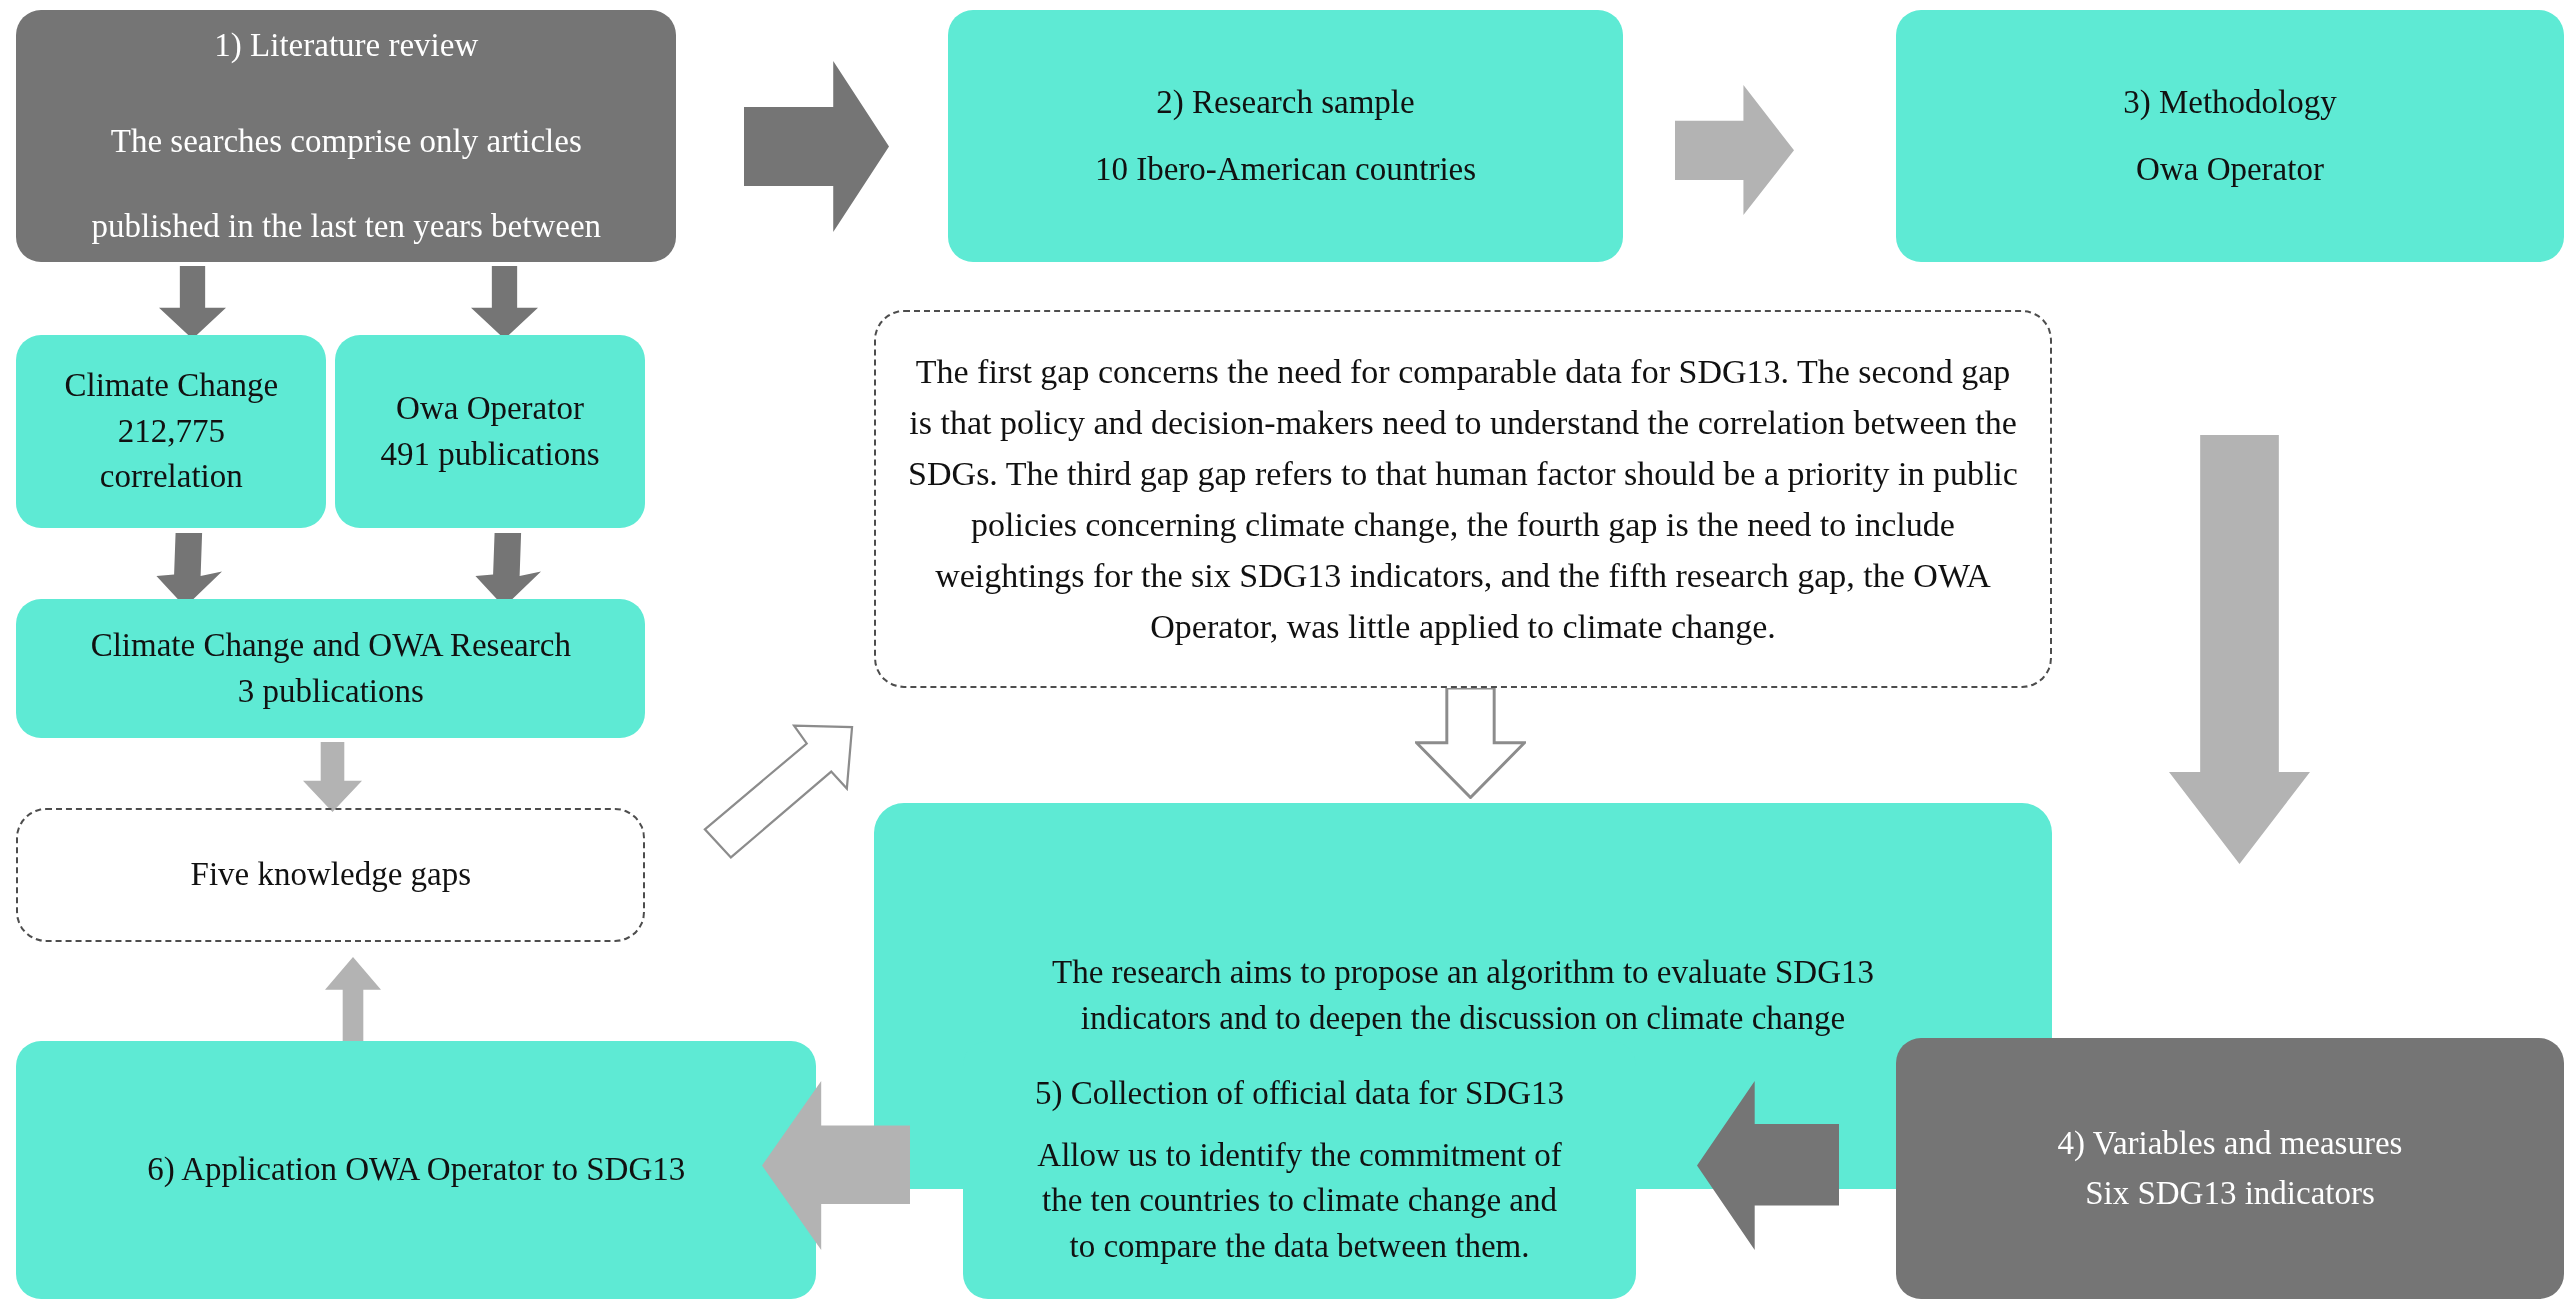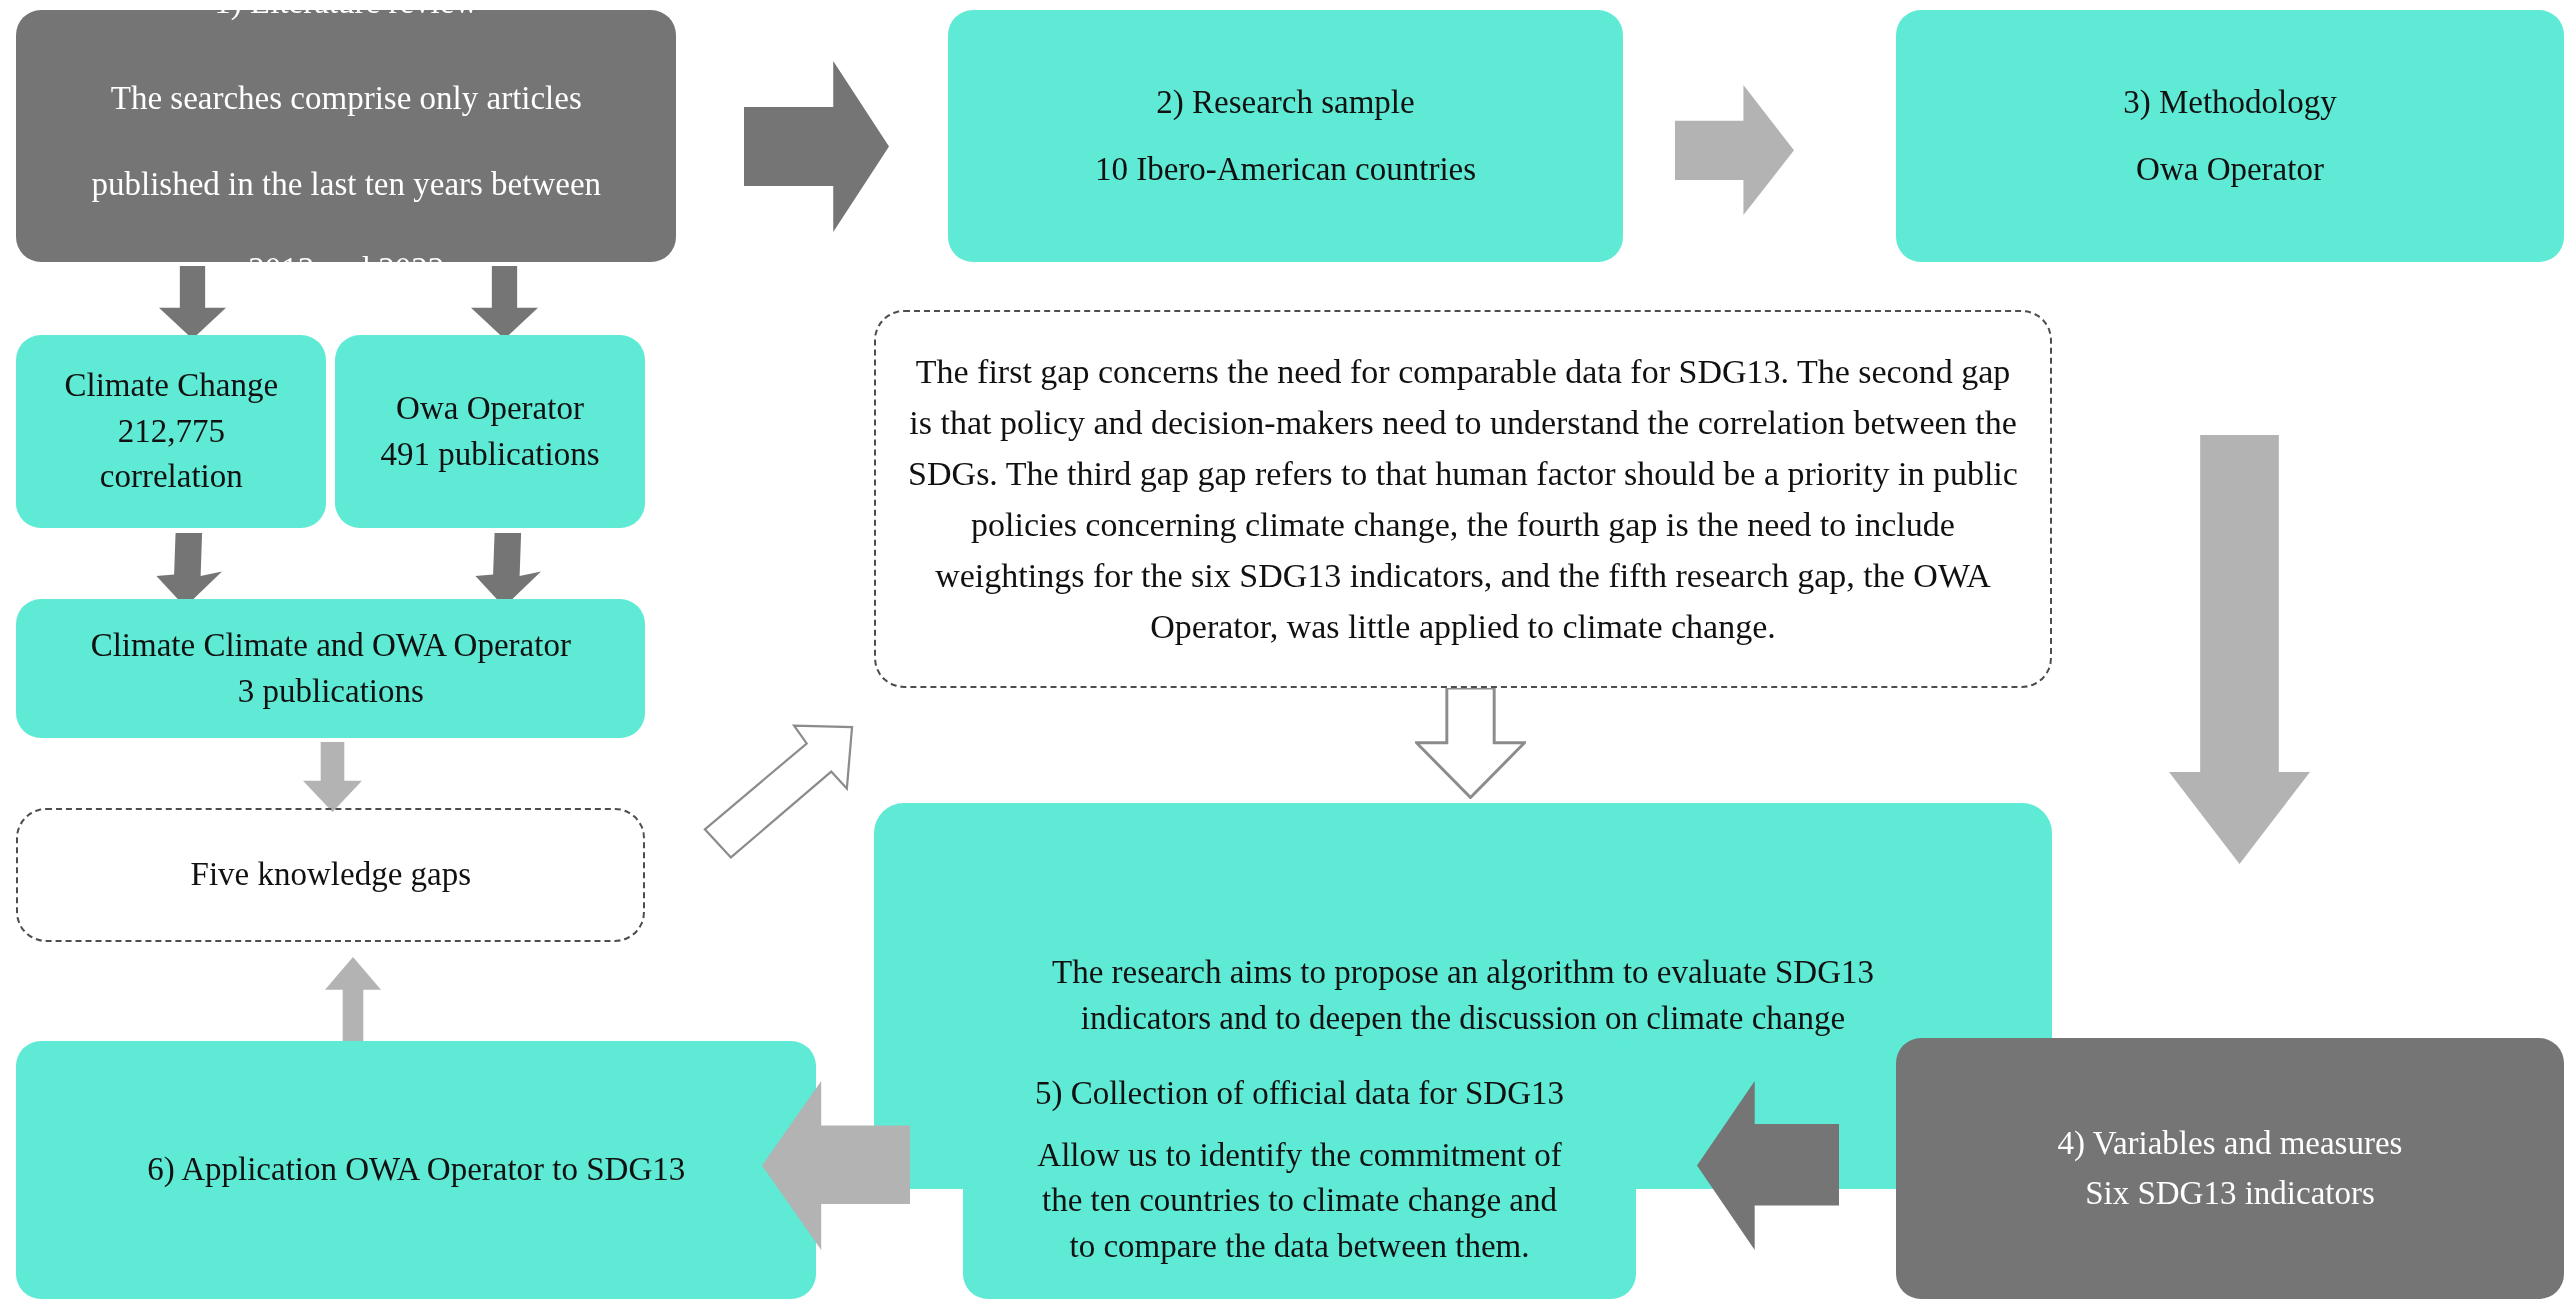--- a/index.html
+++ b/index.html
@@ -51,21 +51,20 @@
 </style>
 </head>
 <body>
 
 <div id="canvas">
 
   <div class="box fill-dark" style="left:16.3px; top:10.4px; width:660px; height:252px; font-size:33px;gap:40px;">
     <span class="line">1) Literature review</span>
     <span class="line" style="margin-top:10.4px;">The searches comprise only articles</span>
     <span class="line">published in the last ten years between</span>
-    <span class="line">2013 and 2022</span>
   </div>
 
   <div class="arrow" style="left:744px; top:61px; width:145px; height:171px;">
     <svg viewBox="0 0 195 230" preserveAspectRatio="none">
       <polygon points="0,62 120,62 120,0 195,115 120,230 120,168 0,168" fill="#757575"></polygon>
     </svg>
   </div>
 
   <div class="box fill-mid" style="left:948px; top:10.4px; width:675px; height:252px; font-size:33px;">
     <span class="line">2) Research sample</span>
@@ -111,21 +110,21 @@
       <polygon points="32,0 68,0 66,58 95,52 45,100 6,58 30,56" fill="#757575"></polygon>
     </svg>
   </div>
   <div class="arrow" style="left:471px; top:533px; width:70px; height:74px;">
     <svg viewBox="0 0 95 100" preserveAspectRatio="none">
       <polygon points="32,0 68,0 66,58 95,52 45,100 6,58 30,56" fill="#757575"></polygon>
     </svg>
   </div>
 
   <div class="box fill-mid" style="left:16.3px; top:599px; width:629px; height:139px; font-size:33px;">
-    <span class="line">Climate Climate and OWA Operator</span>
+    <span class="line">Climate Change and OWA Research</span>
     <span class="line">3 publications</span>
   </div>
 
   <div class="arrow" style="left:303px; top:742px; width:59px; height:70px;">
     <svg viewBox="0 0 80 94" preserveAspectRatio="none">
       <polygon points="24,0 56,0 56,52 80,52 40,94 0,52 24,52" fill="#b3b3b3"></polygon>
     </svg>
   </div>
 
   <div class="box fill-none dashed" style="left:16.3px; top:808px; width:629px; height:134px; font-size:33px;">

